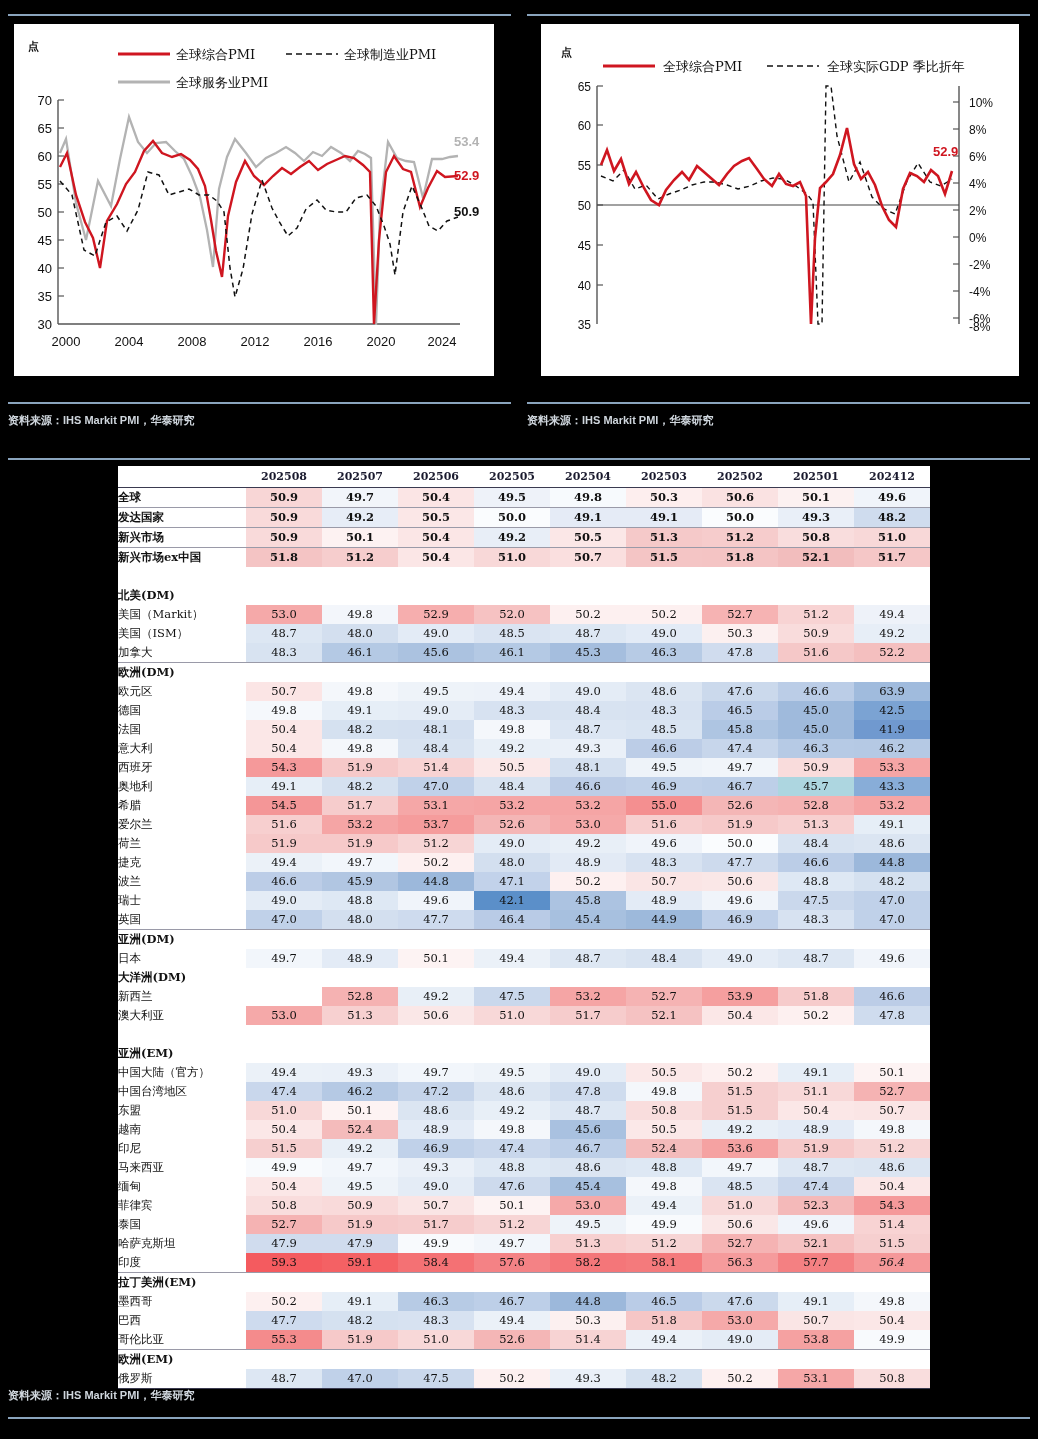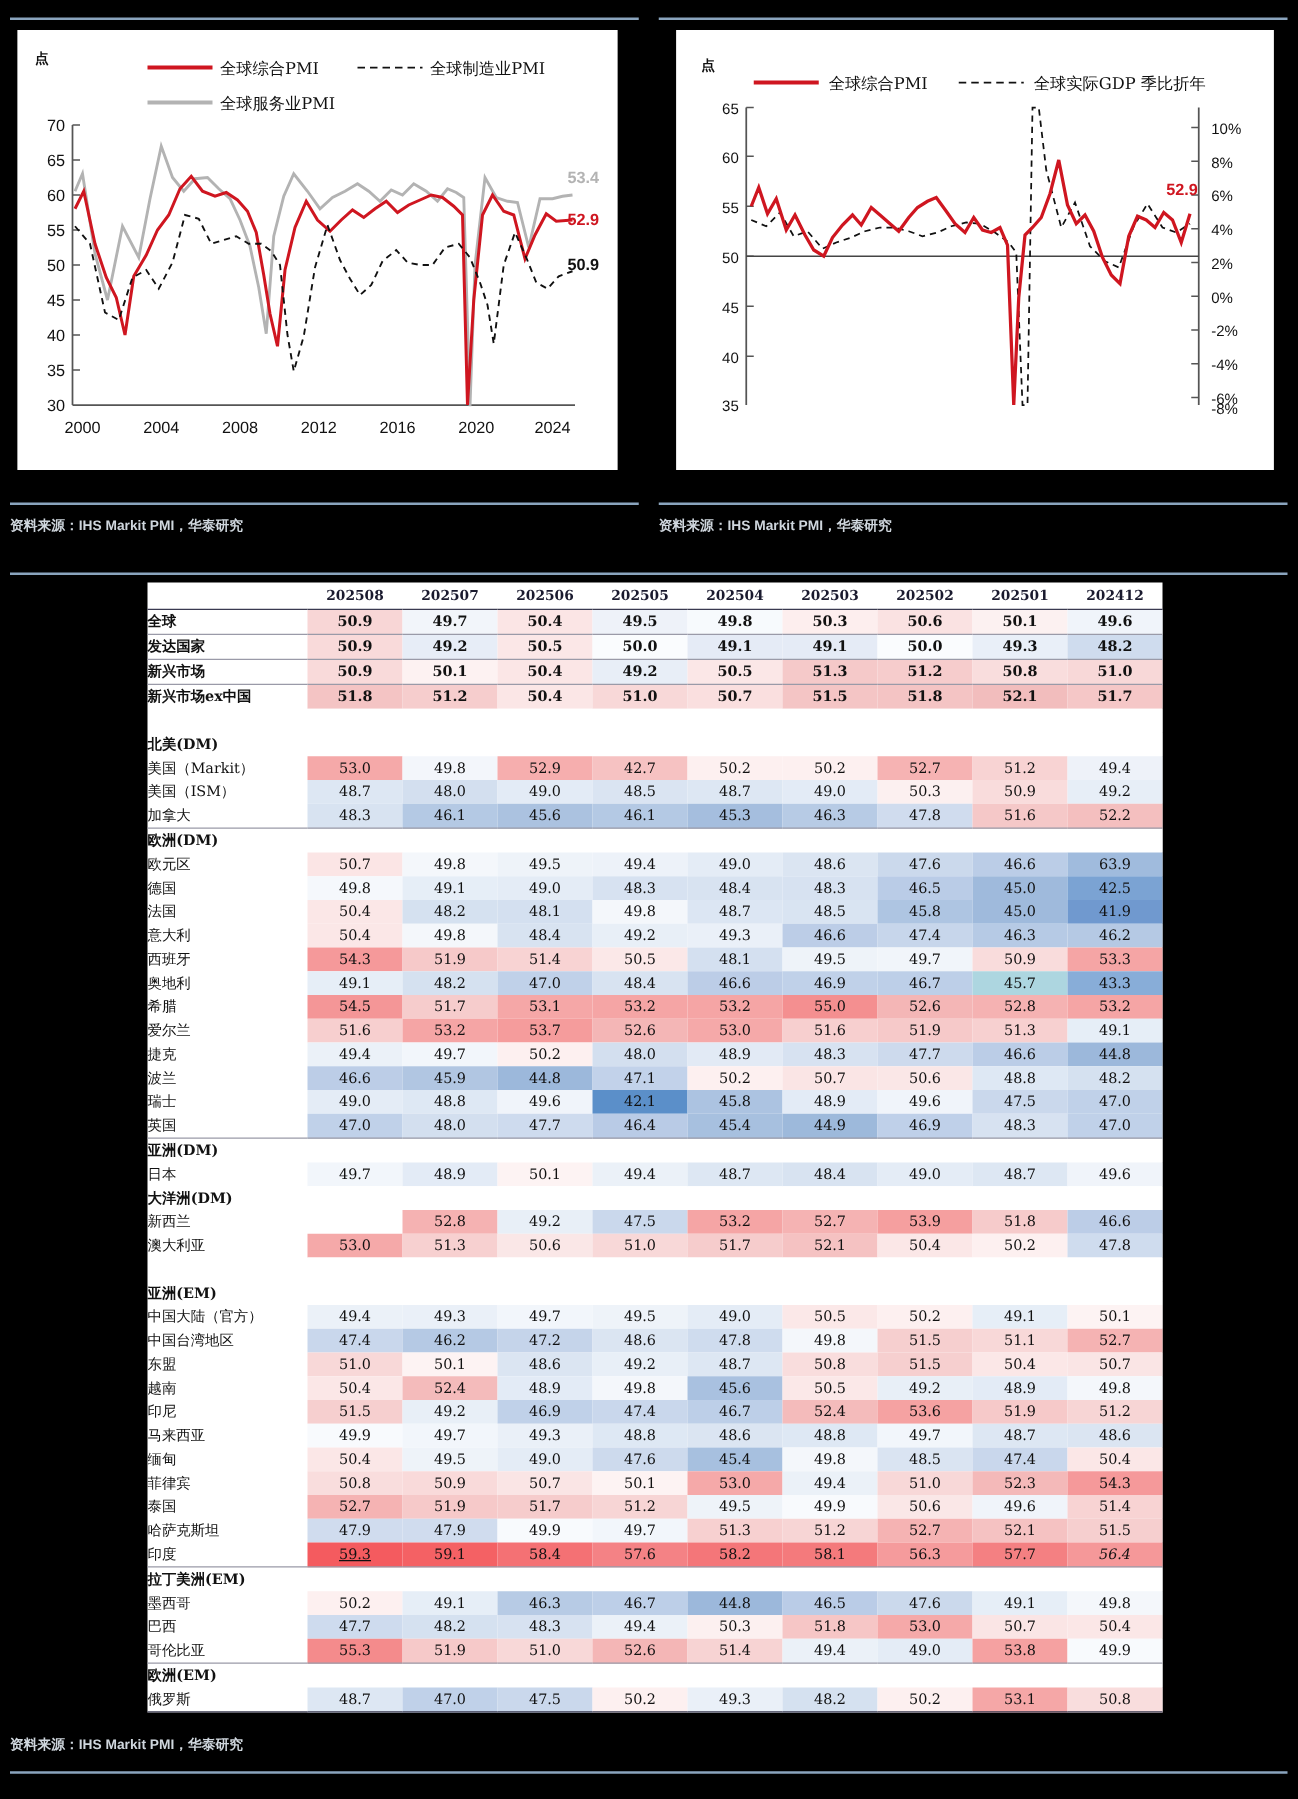--- a/index.html
+++ b/index.html
@@ -273,21 +273,21 @@
             <td class="val" style="background: rgb(255, 255, 255);"></td>
             <td class="val" style="background: rgb(255, 255, 255);"></td>
             <td class="val" style="background: rgb(255, 255, 255);"></td>
             <td class="val" style="background: rgb(255, 255, 255);"></td>
           </tr>
           <tr>
             <td class="lbl i1">美国（Markit）</td>
             <td class="val" style="background: rgb(245, 169, 169);">53.0</td>
             <td class="val" style="background: rgb(243, 246, 251);">49.8</td>
             <td class="val" style="background: rgb(246, 174, 174);">52.9</td>
-            <td class="val" style="background: rgb(246, 194, 194);">42.7</td>
+            <td class="val" style="background: rgb(246, 194, 194);">52.0</td>
             <td class="val" style="background: rgb(253, 240, 240);">50.2</td>
             <td class="val" style="background: rgb(253, 240, 240);">50.2</td>
             <td class="val" style="background: rgb(246, 179, 179);">52.7</td>
             <td class="val" style="background: rgb(248, 211, 211);">51.2</td>
             <td class="val" style="background: rgb(238, 242, 249);">49.4</td>
           </tr>
           <tr>
             <td class="lbl i1">美国（ISM）</td>
             <td class="val" style="background: rgb(221, 231, 243);">48.7</td>
             <td class="val" style="background: rgb(211, 223, 239);">48.0</td>
@@ -413,20 +413,32 @@
             <td class="val" style="background: rgb(245, 165, 165);">53.2</td>
             <td class="val" style="background: rgb(245, 156, 156);">53.7</td>
             <td class="val" style="background: rgb(244, 182, 182);">52.6</td>
             <td class="val" style="background: rgb(245, 169, 169);">53.0</td>
             <td class="val" style="background: rgb(247, 207, 207);">51.6</td>
             <td class="val" style="background: rgb(246, 201, 201);">51.9</td>
             <td class="val" style="background: rgb(247, 208, 208);">51.3</td>
             <td class="val" style="background: rgb(230, 238, 247);">49.1</td>
           </tr>
           <tr>
+            <td class="lbl i2">荷兰</td>
+            <td class="val" style="background: rgb(246, 201, 201);">51.9</td>
+            <td class="val" style="background: rgb(246, 201, 201);">51.9</td>
+            <td class="val" style="background: rgb(247, 213, 213);">51.2</td>
+            <td class="val" style="background: rgb(228, 236, 246);">49.0</td>
+            <td class="val" style="background: rgb(232, 239, 247);">49.2</td>
+            <td class="val" style="background: rgb(240, 244, 250);">49.6</td>
+            <td class="val" style="background: rgb(250, 252, 254);">50.0</td>
+            <td class="val" style="background: rgb(216, 227, 241);">48.4</td>
+            <td class="val" style="background: rgb(219, 229, 242);">48.6</td>
+          </tr>
+          <tr>
             <td class="lbl i1">捷克</td>
             <td class="val" style="background: rgb(235, 241, 248);">49.4</td>
             <td class="val" style="background: rgb(242, 246, 251);">49.7</td>
             <td class="val" style="background: rgb(253, 240, 240);">50.2</td>
             <td class="val" style="background: rgb(211, 223, 239);">48.0</td>
             <td class="val" style="background: rgb(226, 234, 245);">48.9</td>
             <td class="val" style="background: rgb(215, 226, 241);">48.3</td>
             <td class="val" style="background: rgb(205, 218, 237);">47.7</td>
             <td class="val" style="background: rgb(187, 205, 231);">46.6</td>
             <td class="val" style="background: rgb(156, 184, 219);">44.8</td>
@@ -666,21 +678,21 @@
             <td class="val" style="background: rgb(248, 250, 253);">49.9</td>
             <td class="val" style="background: rgb(242, 246, 251);">49.7</td>
             <td class="val" style="background: rgb(247, 208, 208);">51.3</td>
             <td class="val" style="background: rgb(247, 213, 213);">51.2</td>
             <td class="val" style="background: rgb(245, 179, 179);">52.7</td>
             <td class="val" style="background: rgb(245, 194, 194);">52.1</td>
             <td class="val" style="background: rgb(246, 207, 207);">51.5</td>
           </tr>
           <tr class=" underline">
             <td class="lbl i1">印度</td>
-            <td class="val" style="background: rgb(244, 91, 95); text-decoration: underline;">59.3</td>
+            <td class="val" style="background: rgb(244, 91, 95);">59.3</td>
             <td class="val" style="background: rgb(244, 97, 100);">59.1</td>
             <td class="val" style="background: rgb(244, 113, 116);">58.4</td>
             <td class="val" style="background: rgb(244, 130, 133);">57.6</td>
             <td class="val" style="background: rgb(244, 118, 121);">58.2</td>
             <td class="val" style="background: rgb(244, 122, 124);">58.1</td>
             <td class="val" style="background: rgb(245, 155, 156);">56.3</td>
             <td class="val" style="background: rgb(244, 128, 130);">57.7</td>
             <td class="val" style="background: rgb(245, 152, 153); font-style: italic;">56.4</td>
           </tr>
           <tr class=" strong grp">

